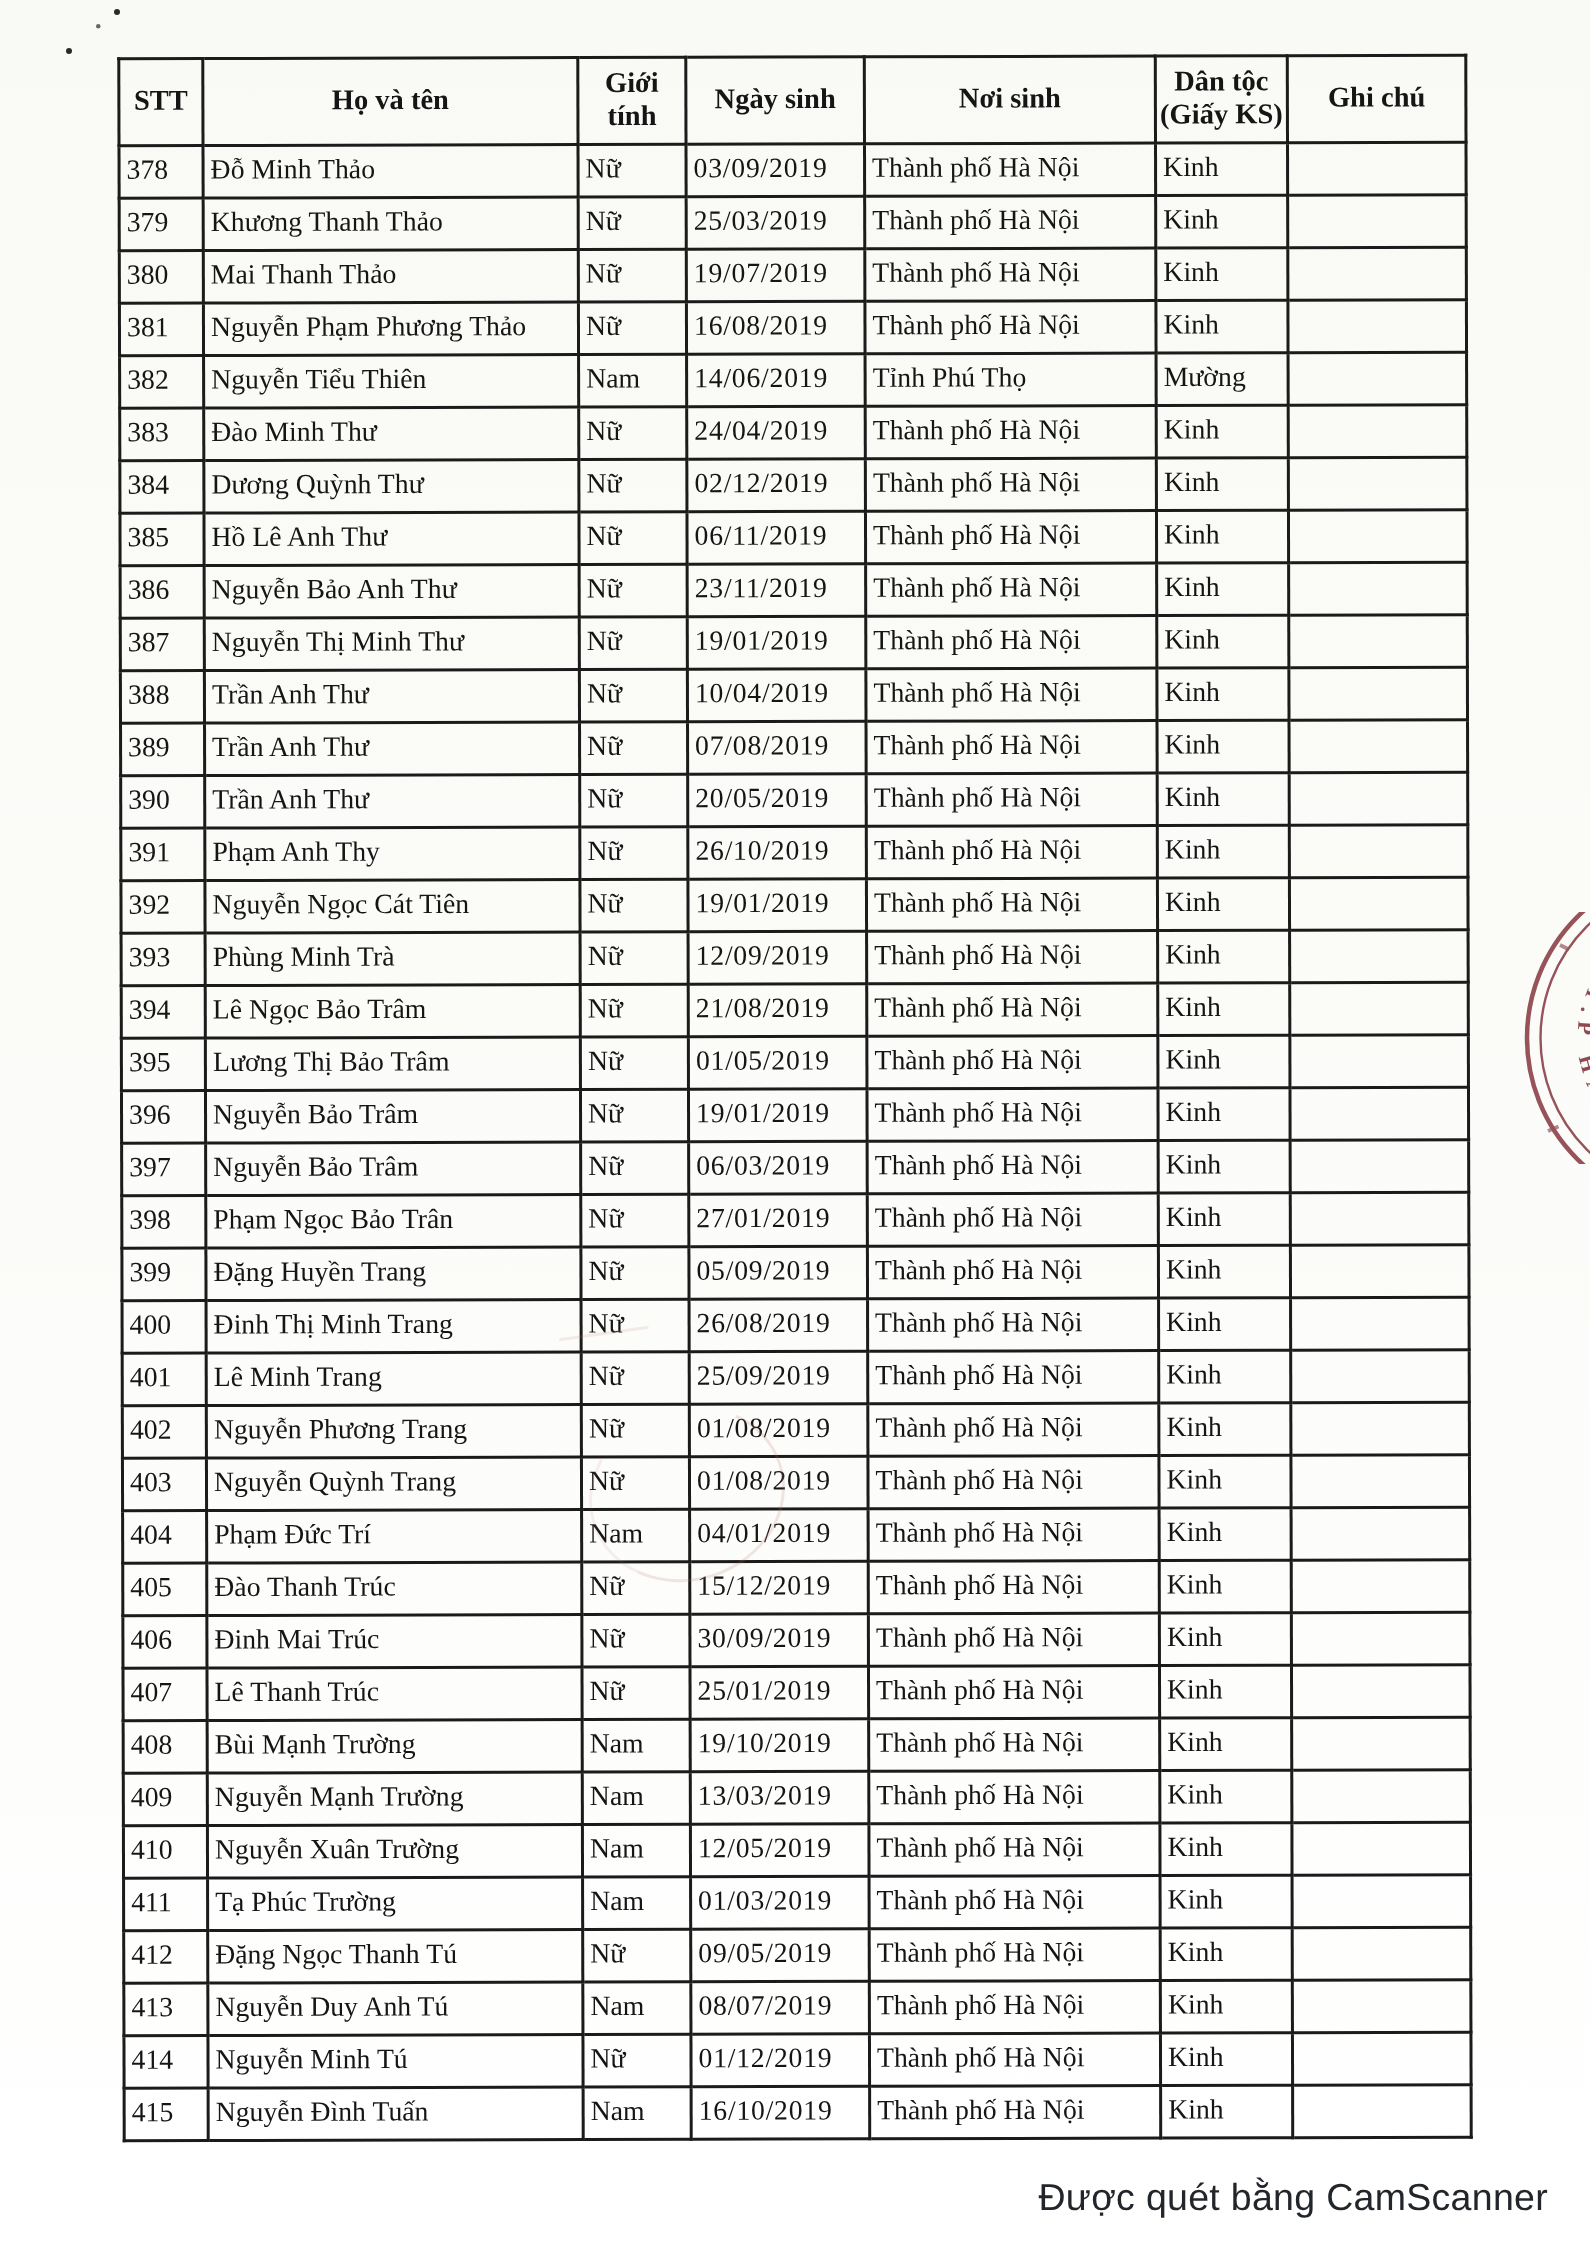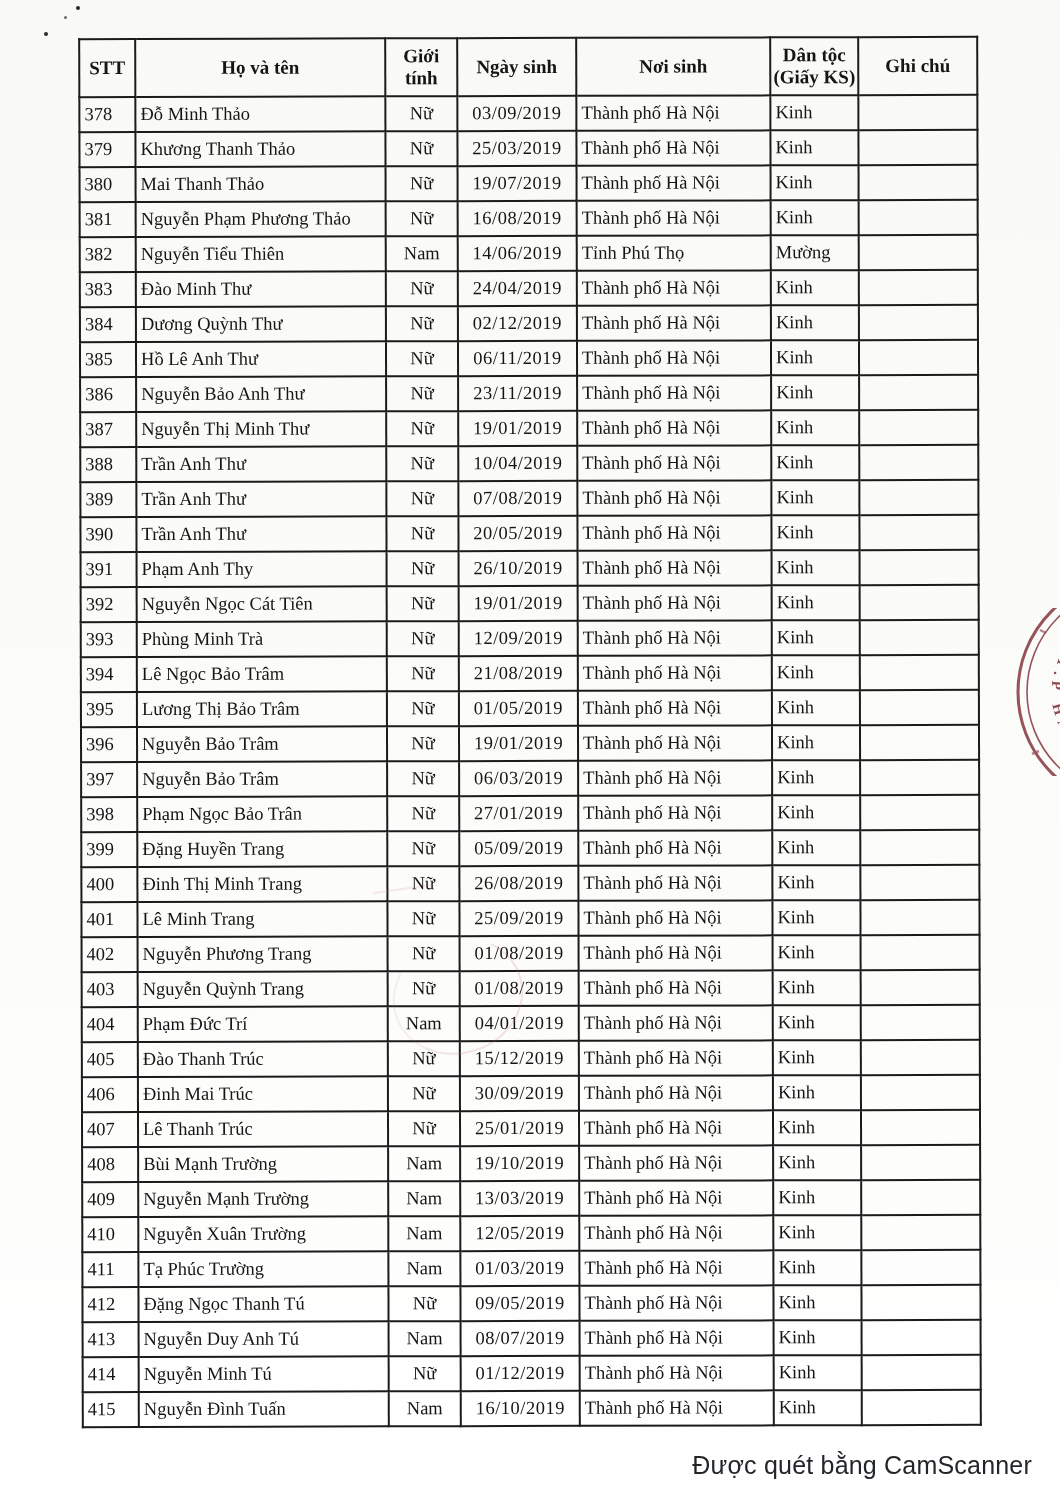--- a/index.html
+++ b/index.html
@@ -25,22 +25,22 @@
     border:2px solid #1b1b1b;color:#151515;
     overflow:hidden;white-space:nowrap;
   }
   table.register th{
     font-size:19px;font-weight:700;text-align:center;
     height:56px;line-height:1.18;white-space:pre-line;padding:0 2px;
   }
   table.register td{font-size:18.5px;height:33px;padding:0 4px;font-weight:500;}
   td.c-stt{text-align:left;}
   td.c-name{padding-left:7px;}
-  td.c-gender{text-align:center;}
-  td.c-dob{text-align:center;letter-spacing:.5px;}
+  td.c-gender{}
+  td.c-dob{text-align:left;letter-spacing:.5px;}
   td.c-birthplace{padding-left:7px;margin-top:19px;}
   td.c-eth{padding-left:7px;}
   td.c-note{}
   
   .smudge{
     position:absolute;left:392px;top:938px;width:128px;height:112px;
     border:2px solid rgba(190,115,105,.18);border-radius:50%;
     border-top-color:transparent;border-left-color:rgba(190,115,105,.10);
     transform:rotate(-18deg);
   }

